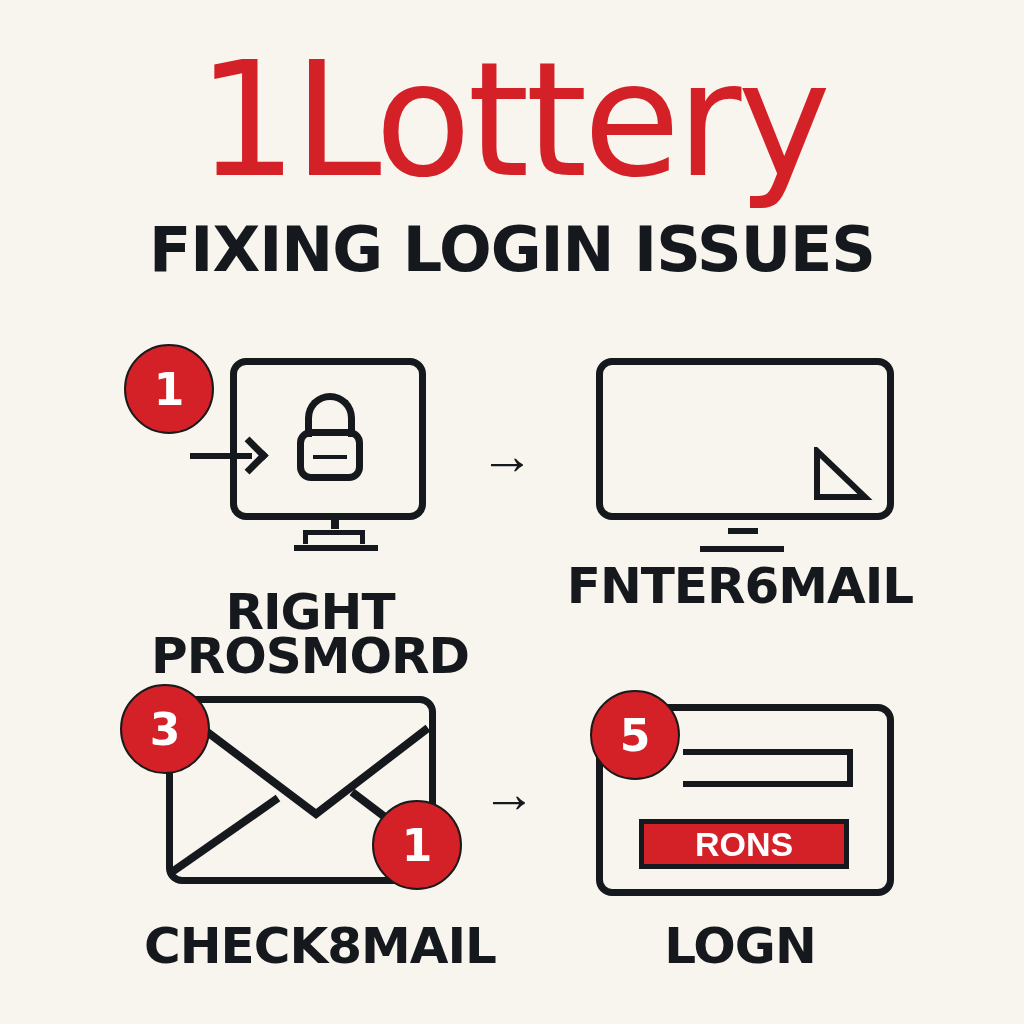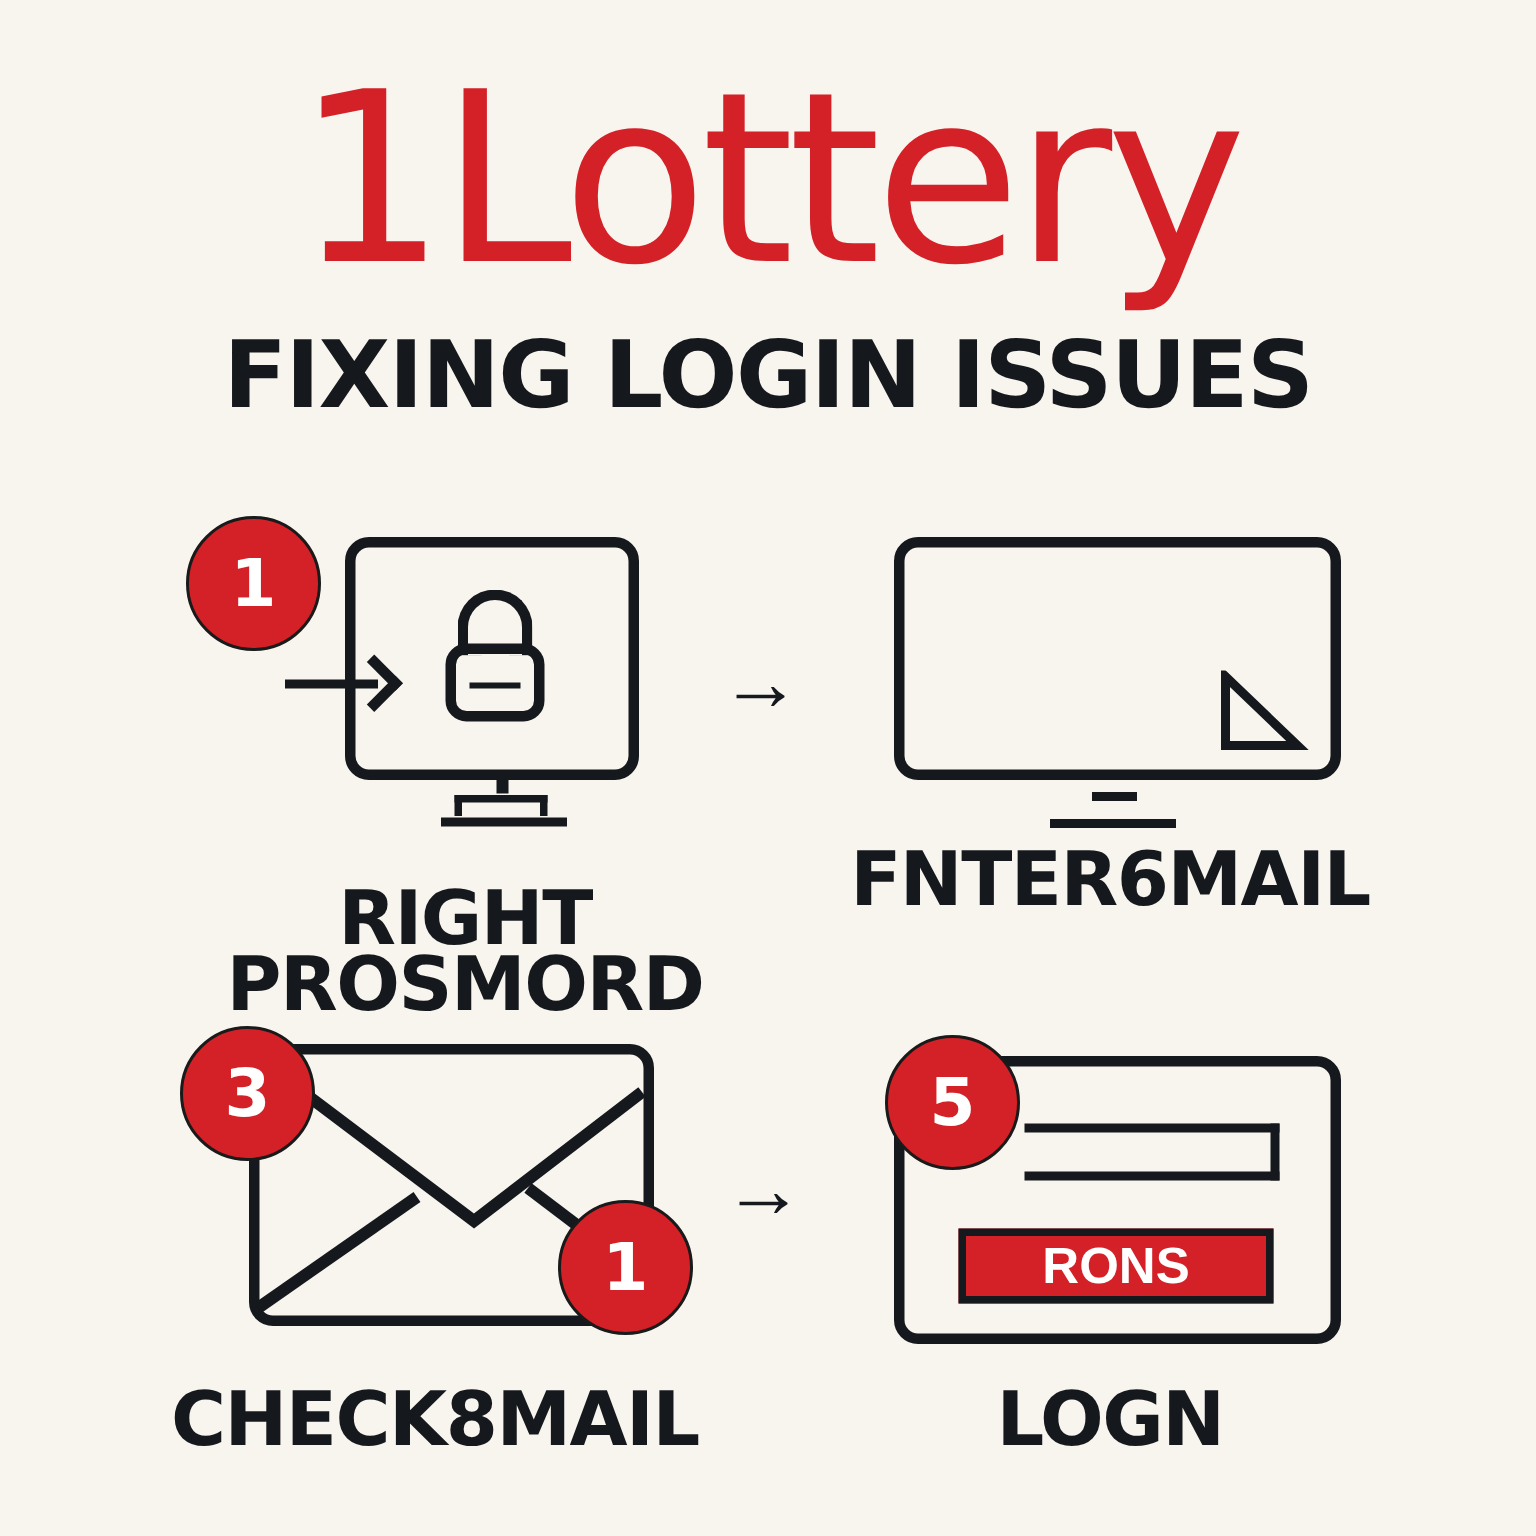--- a/index.html
+++ b/index.html
@@ -74,21 +74,21 @@
 <div class="abs" style="left:0;top:0;">
   <div class="abs box" style="left:166px;top:696px;width:270px;height:188px;">
     <svg class="abs" style="left:-7px;top:-7px;" width="270" height="188">
       <polyline points="20,20 150,118 262,32" fill="none" stroke="#15181c" stroke-width="8"></polyline>
       <line x1="6" y1="176" x2="112" y2="102" stroke="#15181c" stroke-width="8"></line>
       <line x1="186" y1="96" x2="244" y2="140" stroke="#15181c" stroke-width="8"></line>
     </svg>
   </div>
   <div class="abs badge" style="left:120px;top:684px;">3</div>
   <div class="abs badge" style="left:372px;top:800px;">1</div>
-  <div class="abs label" style="left:114px;top:924px;width:340px;">CHECK8MAIL</div>
+  <div class="abs label" style="left:144px;top:924px;width:340px;">CHECK8MAIL</div>
 </div>
 
 <div class="abs arrow" style="left:482px;top:766px;">→</div>
 
 <div class="abs" style="left:0;top:0;">
   <div class="abs box" style="left:596px;top:704px;width:298px;height:192px;">
     <div class="abs" style="left:80px;top:38px;width:170px;height:38px;border:6px solid #15181c;border-left:none;box-sizing:border-box;"></div>
     <div class="abs" style="left:36px;top:108px;width:210px;height:50px;background:#d42128;border:5px solid #15181c;box-sizing:border-box;display:flex;align-items:center;justify-content:center;">
       <span style="color:#fff;font-weight:bold;font-size:34px;font-family:'Liberation Sans',sans-serif;">RONS</span>
     </div>

